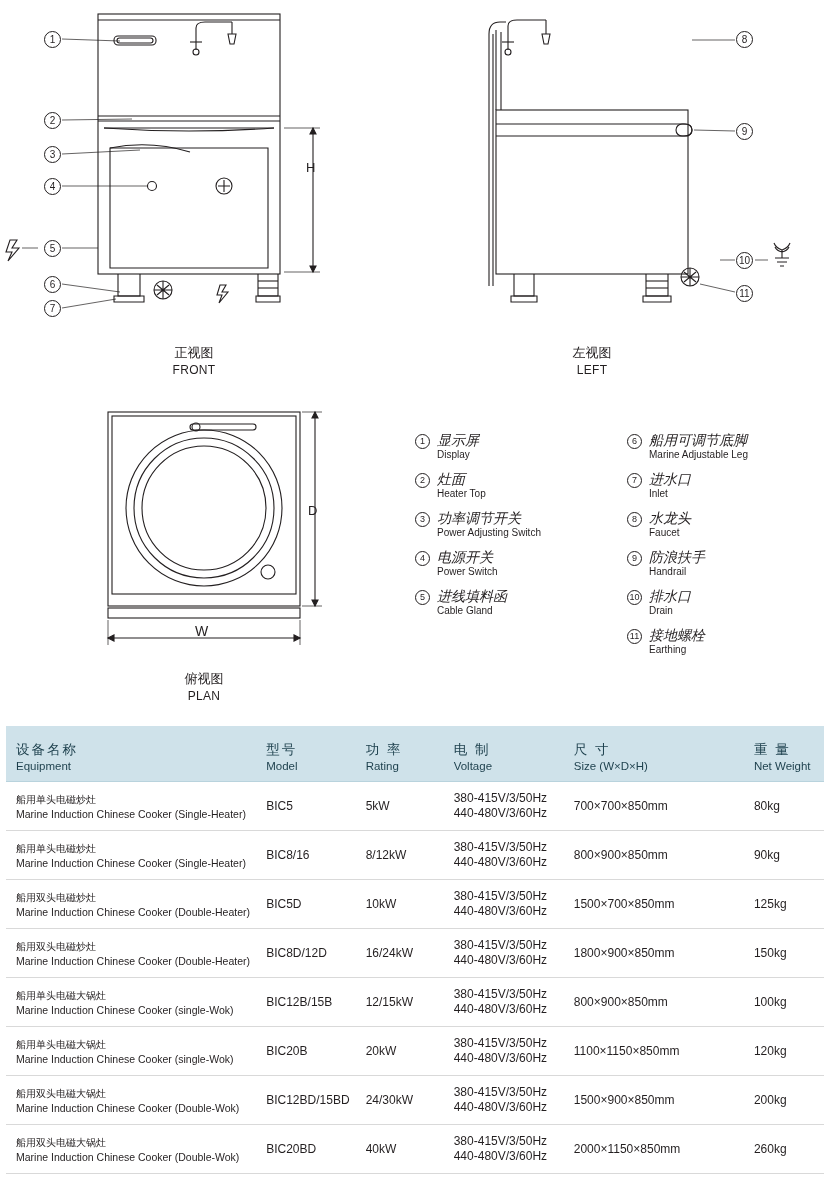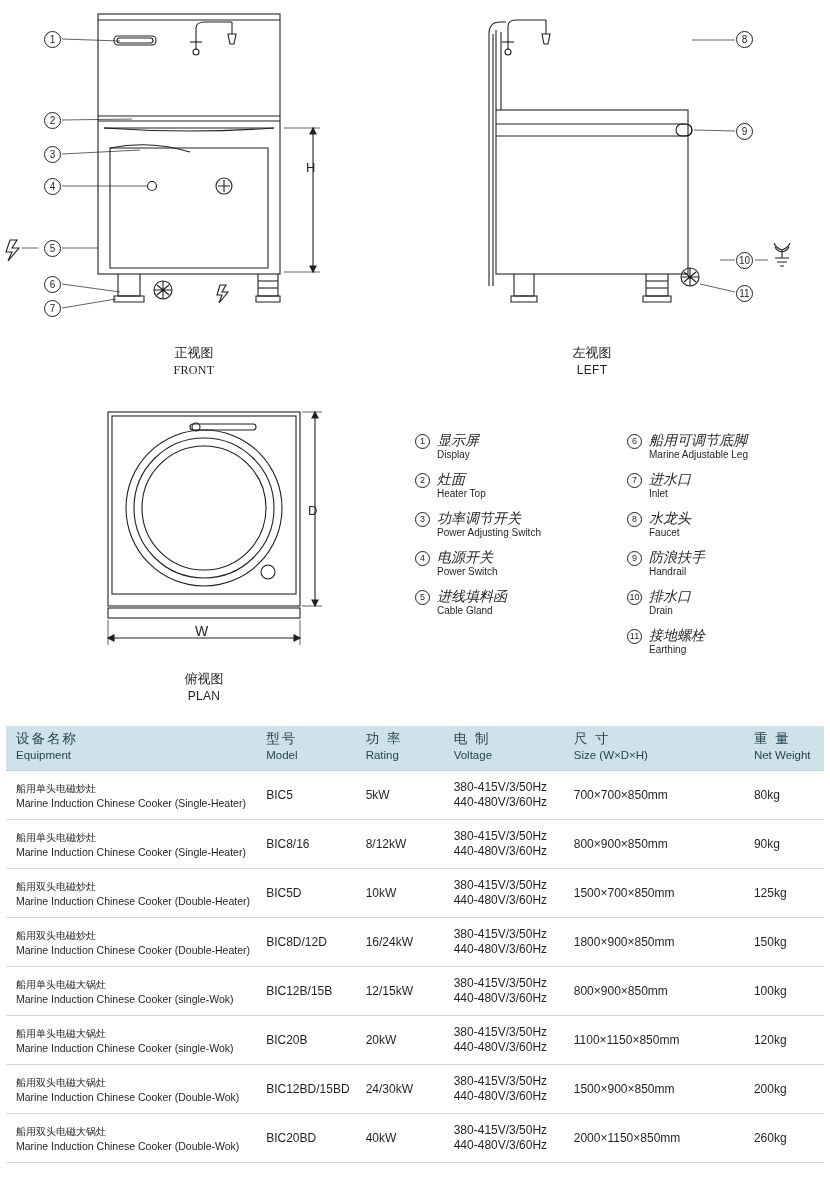--- a/index.html
+++ b/index.html
@@ -38,21 +38,21 @@
     background:#fff;
   }
   .legend-text .cn { font-size:14px; line-height:16px; display:block;font-style:italic; }
   .legend-text .en { font-size:10px; line-height:14px; display:block; color:#231f20; }
 
   
   .spec-table { position:absolute; left:6px; top:726px; width:818px; border-collapse:collapse; }
   .spec-table th, .spec-table td { padding:0; }
   .spec-table thead th {
     background:#cfe2ea; color:#1c3f4c; font-weight:normal; text-align:left;
-    padding:4px 6px 9px 10px; vertical-align:top; border-bottom:1px solid #b9d3dd;
+    padding:15px 6px 9px 10px; vertical-align:top; border-bottom:1px solid #b9d3dd;
   }
   .th-cn { font-size:13.5px; letter-spacing:2px; display:block; }
   .th-en { font-size:11.5px; display:block; margin-top:1px; letter-spacing:0; }
   .spec-table tbody td {
     border-bottom:1px solid #d9d9d9; padding:9px 6px 9px 10px; font-size:12px; vertical-align:middle;
   }
   .spec-table tbody tr:last-child td { border-bottom:1px solid #d9d9d9; }
   .eq-cn { font-size:10px; display:block; line-height:16px; }
   .eq-en { font-size:10.5px; display:block; line-height:13px; }
   .volt span { display:block; font-size:12px; line-height:15px; }
@@ -201,21 +201,21 @@
 
   <div class="callout-num" style="left:736px; top:31px;">8</div>
   <div class="callout-num" style="left:736px; top:123px;">9</div>
   <div class="callout-num" style="left:736px; top:252px;">10</div>
   <div class="callout-num" style="left:736px; top:285px;">11</div>
 
   <div style="position:absolute;left:306px;top:160px;font-size:13px;">H</div>
   <div style="position:absolute;left:308px;top:503px;font-size:13px;">D</div>
   <div style="position:absolute;left:195px;top:623px;font-size:14px;">W</div>
 
-  <div class="view-caption" style="left:124px; top:344px; width:140px;font-family:Liberation Serif, serif;">
+  <div class="view-caption" style="left:124px; top:344px; width:140px;">
     <div class="cn">正视图</div>
     <div class="en">FRONT</div>
   </div>
   <div class="view-caption" style="left:134px; top:670px; width:140px;">
     <div class="cn">俯视图</div>
     <div class="en">PLAN</div>
   </div>
   <div class="view-caption" style="left:522px; top:344px; width:140px;">
     <div class="cn">左视图</div>
     <div class="en">LEFT</div>

